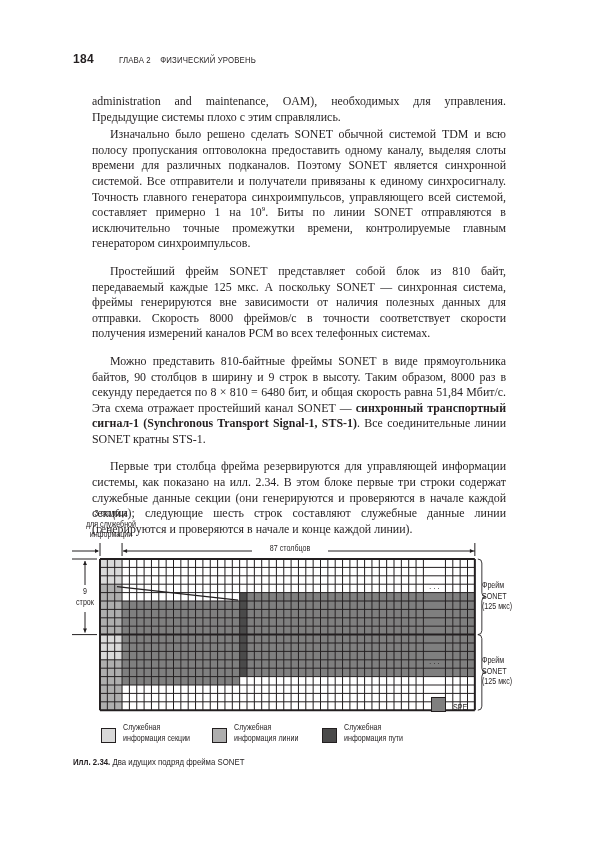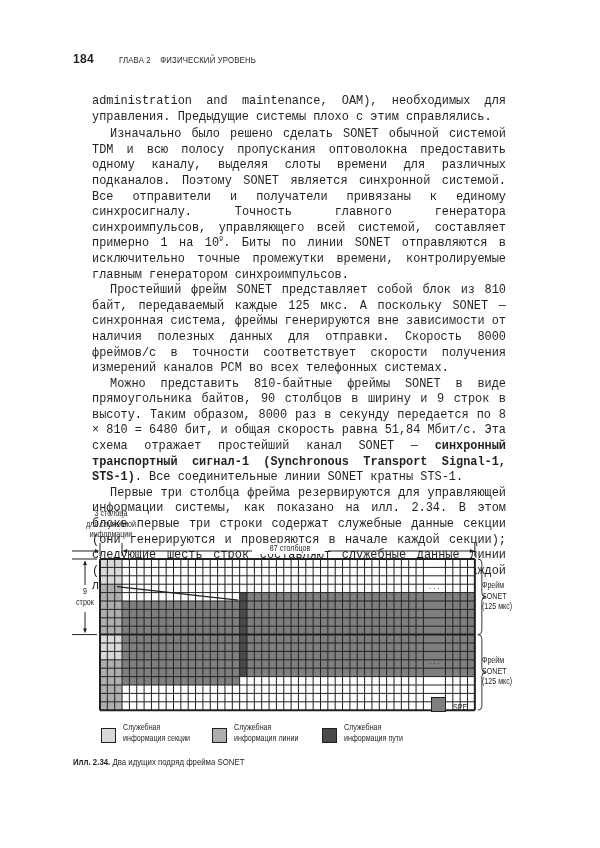--- a/index.html
+++ b/index.html
@@ -1,23 +1,23 @@
 <!DOCTYPE html>
 <html><head>
 <meta charset="utf-8">
 <style>
   html, body { margin: 0; padding: 0; background: #ffffff; }
   body { width: 600px; height: 848px; position: relative; overflow: hidden; color: #231f20; }
   .header { position: absolute; top: 52px; left: 73px; display: flex; align-items: baseline; }
   .page-num { font-family: "Liberation Sans", sans-serif; font-weight: bold; font-size: 12px; letter-spacing: 0.3px; }
   .chapter { font-family: "Liberation Sans", sans-serif; font-size: 9.5px; margin-left: 25px; transform: scaleX(0.82); transform-origin: left; white-space: nowrap; letter-spacing: 0.2px; }
-  .body-text { position: absolute; left: 92px; top: 94px; width: 414px; font-family: Liberation Mono, monospace; font-size: 11.9px; line-height: 15.6px; text-align: justify; }
+  .body-text { position: absolute; left: 92px; top: 94px; width: 414px; font-family: Liberation Serif, serif; font-size: 11.9px; line-height: 15.6px; text-align: justify; }
   .body-text p { margin: 0; text-indent: 18px; }
   .body-text p.cont { text-indent: 0; }
-  .body-text p + p { margin-top: 0; }
+  .body-text p + p { margin-top: 12px; }
   .body-text p.gap { margin-top: 2px; }
   .body-text b { font-weight: bold; }
   .body-text sup { font-size: 7px; line-height: 0; }
   .fig { position: absolute; left: 0; top: 0; width: 600px; height: 682px; }
   .fig-label { position: absolute; font-family: "Liberation Sans", sans-serif; font-size: 8.4px; line-height: 10.5px; text-align: center; transform: scaleX(0.85); white-space: nowrap; }
   .legend-item { position: absolute; display: flex; align-items: flex-end; }
   .legend-box { width: 15px; height: 15px; border: 1.2px solid #231f20; box-sizing: border-box; margin-top: 3px; }
   .legend-text { font-family: "Liberation Sans", sans-serif; font-size: 8.4px; line-height: 10.5px; margin-left: 7px; transform: scaleX(0.85); transform-origin: left; white-space: nowrap; }
   .caption { position: absolute; left: 73px; top: 757px; font-family: "Liberation Sans", sans-serif; font-size: 9.2px; transform: scaleX(0.85); transform-origin: left; white-space: nowrap; }
   .caption b { font-weight: bold; }

